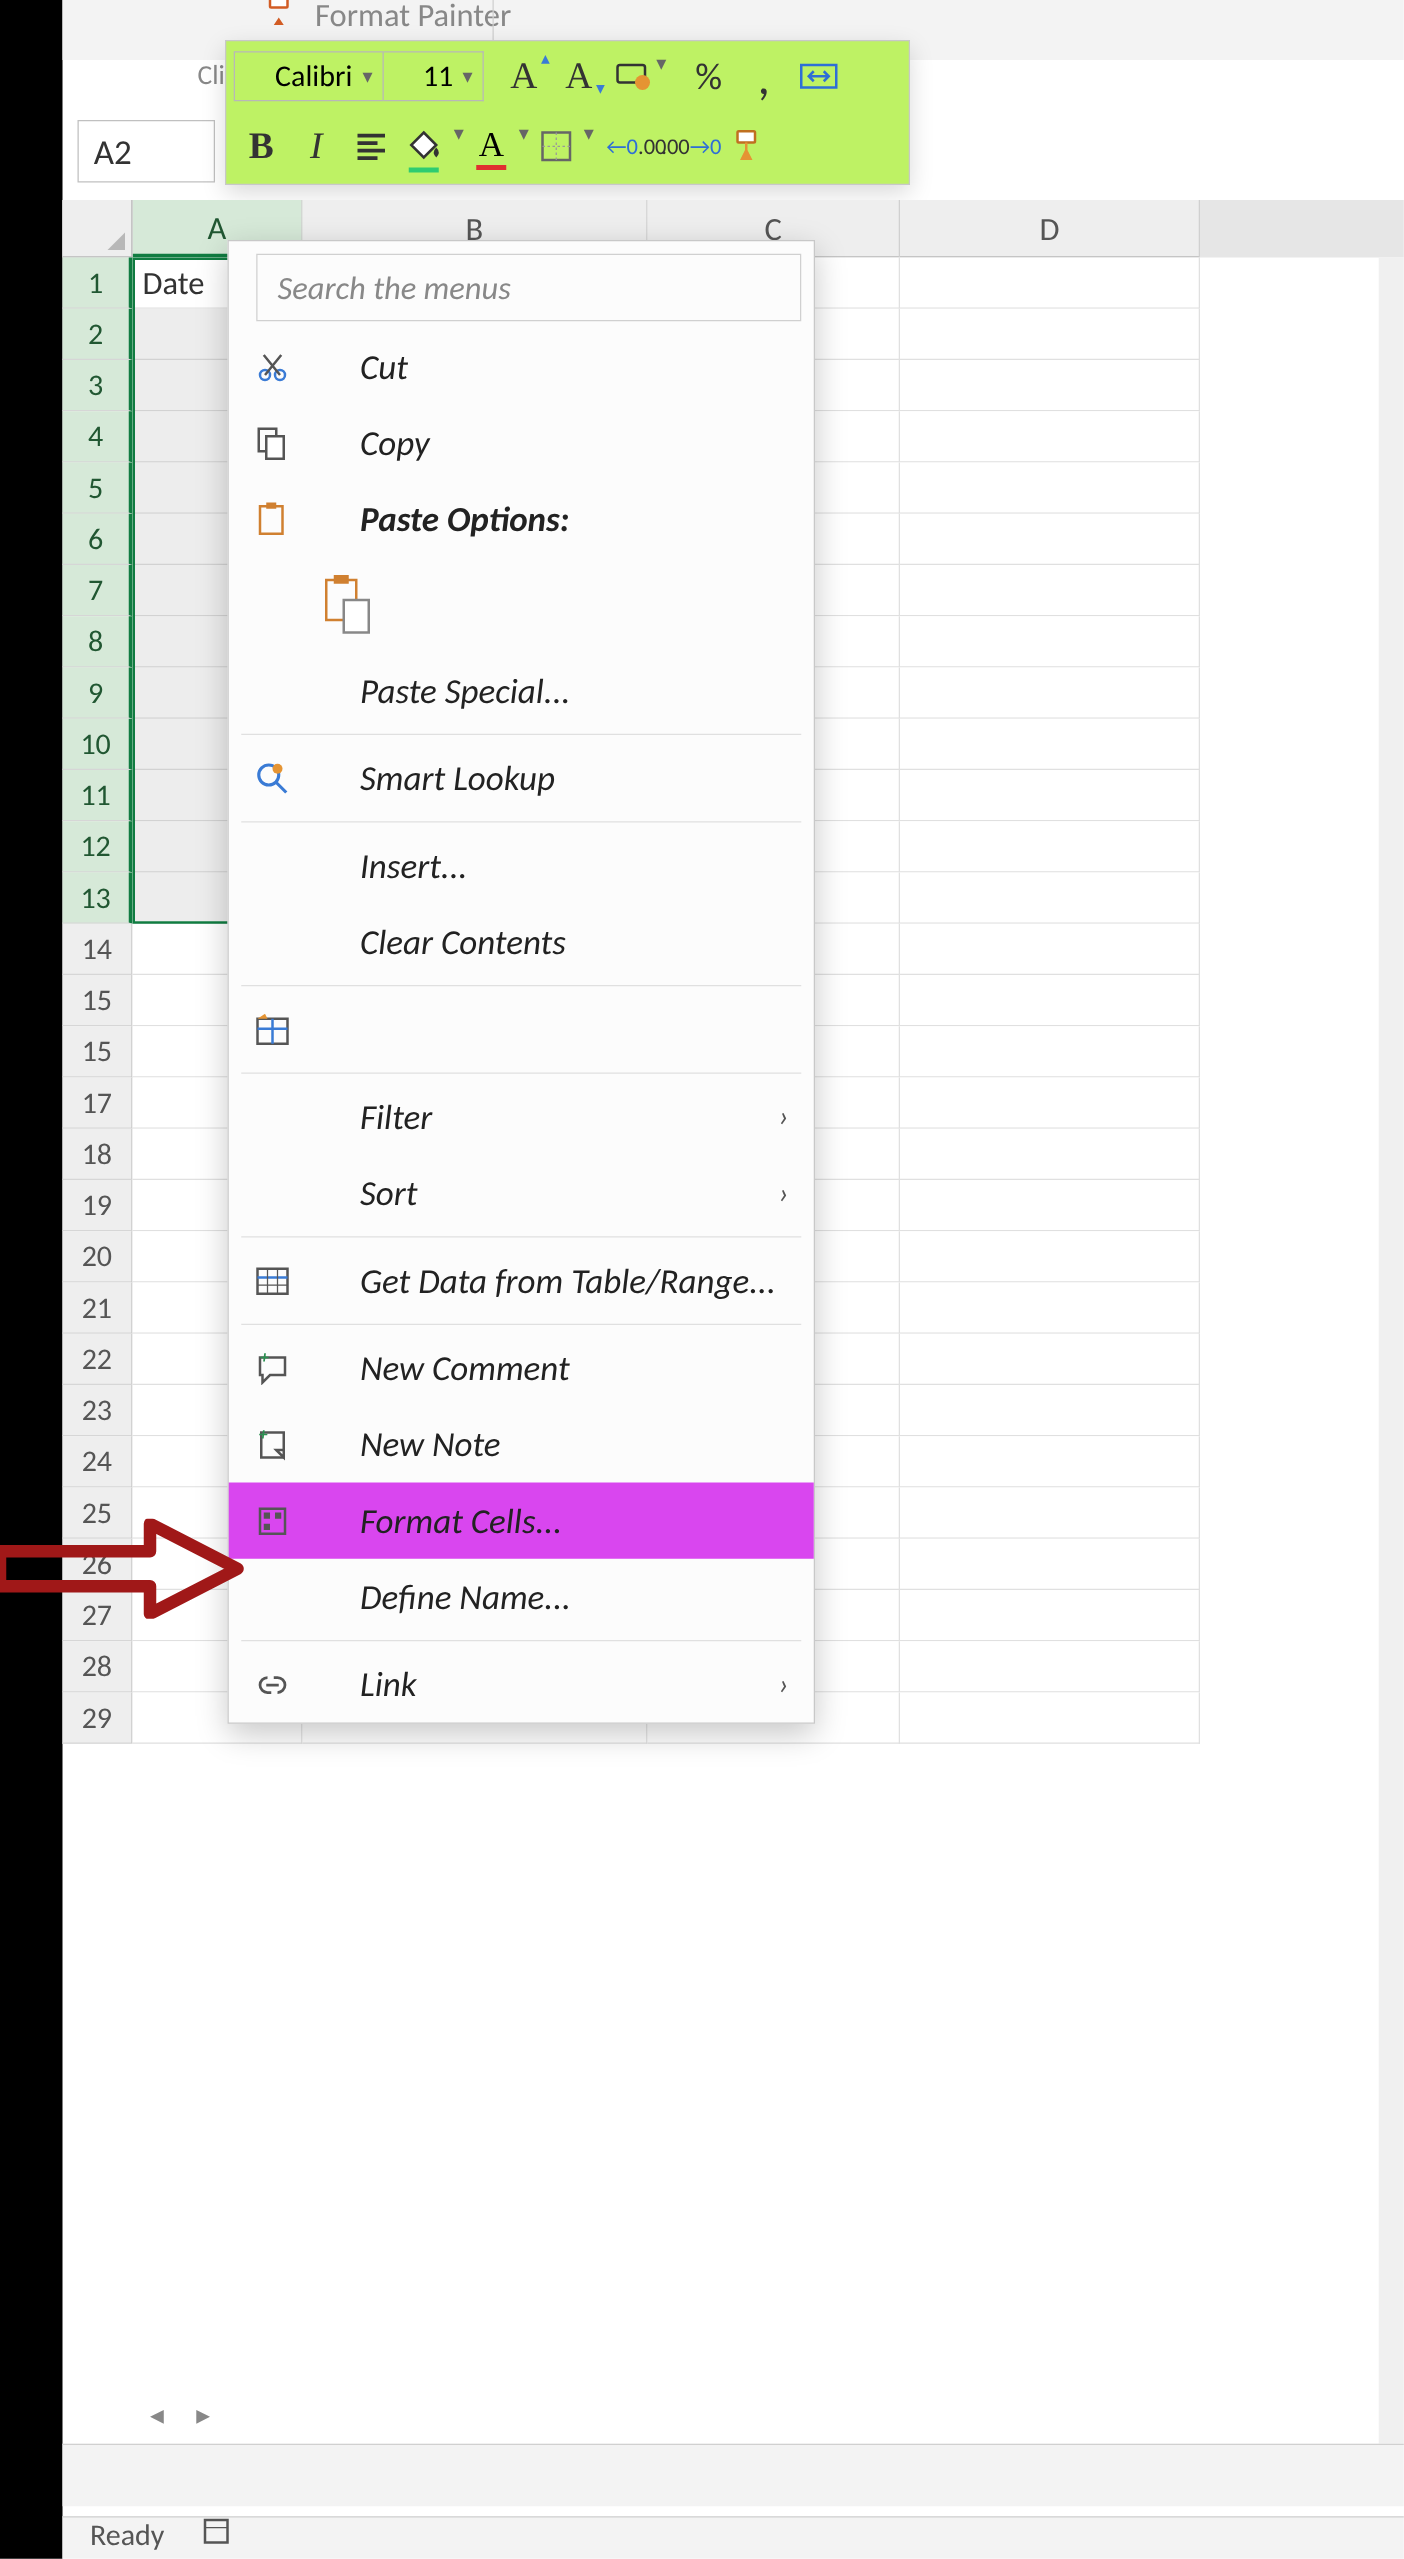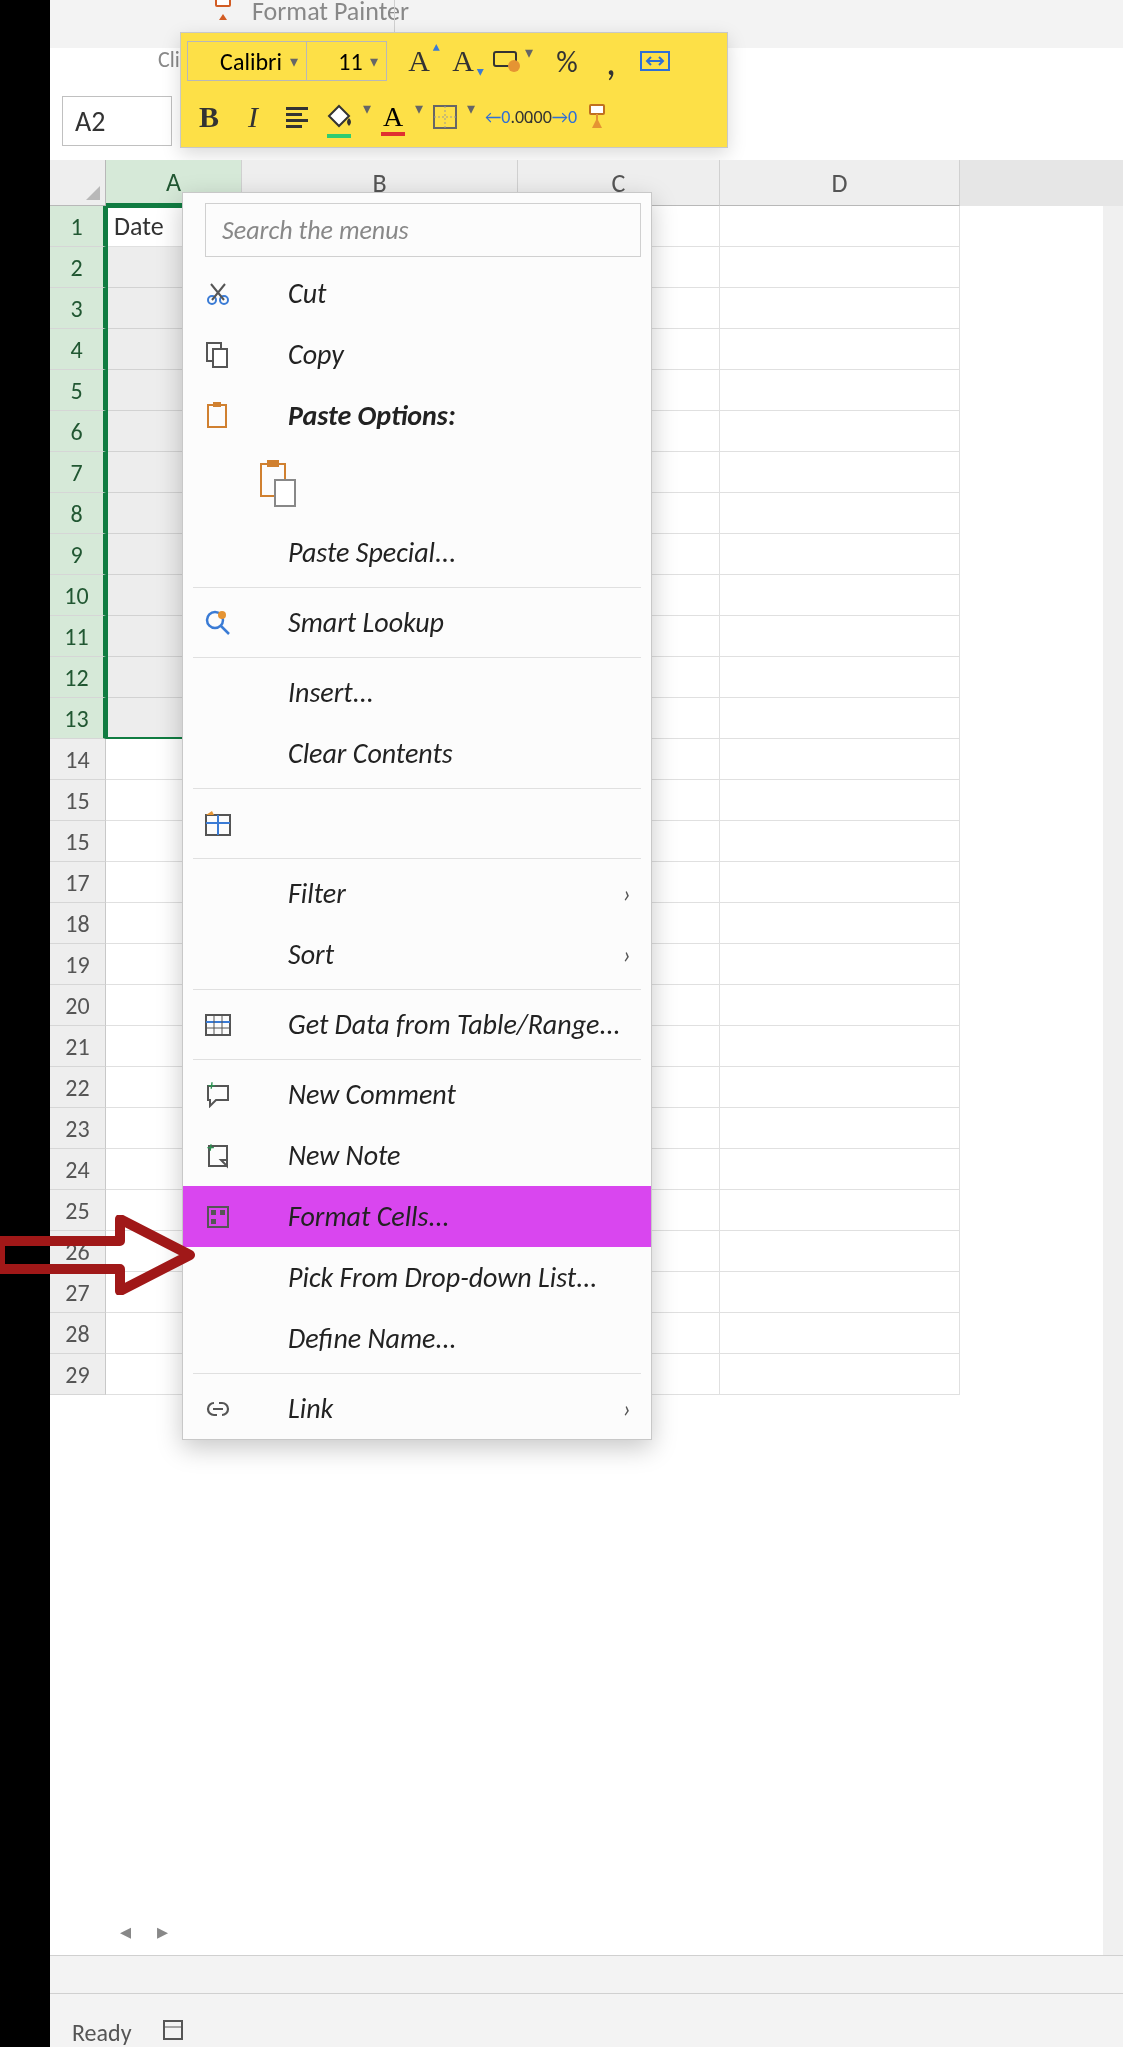--- a/index.html
+++ b/index.html
@@ -52,21 +52,21 @@
     display: flex; align-items: center;
     padding-left: 12px;
     font-size: 28px;
     color: #333;
   }
   
   .mini-toolbar {
     position: absolute;
     left: 180px; top: 32px;
     width: 548px; height: 116px;
-    background: #fde047;
+    background: #bef264;
     border: 1px solid #c8c8c8;
     box-shadow: 0 6px 18px rgba(0,0,0,0.15);
   }
   .mt-row {
     display: flex;
     align-items: center;
     gap: 0;
     height: 56px;
     padding: 0 6px;
   }
@@ -245,24 +245,24 @@
   
   .sheet-tab-scroll {
     position:absolute;
     left:70px; bottom:60px;
     display:flex; gap:26px;
     color:#888; font-size:22px;
   }
   .status-bar {
     position:absolute;
     left:50px; bottom:0; right:0;
-    height:54px;
+    height:34px;
     background:#f3f3f3;
     border-top:1px solid #d0d0d0;
-    display:flex; align-items:flex-end;
+    display:flex; align-items:flex-start;
     padding-left:22px; gap:30px;
     font-size:24px; color:#555;
   }
   .sheet-frame{
     position:absolute; left:50px; bottom:42px; right:0; height:50px;
     background:#f3f3f3;
     border-top:1px solid #d0d0d0;
   }
 
   
@@ -720,24 +720,20 @@
           <rect x="3" y="3" width="20" height="20" fill="none" stroke="#555" stroke-width="2"></rect>
           <rect x="6" y="6" width="5" height="5" fill="#555"></rect>
           <rect x="15" y="6" width="5" height="5" fill="#555"></rect>
           <rect x="6" y="15" width="5" height="5" fill="#555"></rect>
         </svg>
     </span>
     <span class="ctx-label"><span>Format Cells...</span></span>
   </div>
   <div class="ctx-item">
     <span class="ctx-ico"></span>
-    <span class="ctx-label"><span>Pick From Drop-down List...</span></span>
-  </div>
-  <div class="ctx-item">
-    <span class="ctx-ico"></span>
     <span class="ctx-label"><span>Define Name...</span></span>
   </div>
   <div class="ctx-sep"></div>
   <div class="ctx-item">
     <span class="ctx-ico">
       <svg width="28" height="20">
           <path d="M10 4 a6 6 0 0 0 0 12 h3 M18 16 a6 6 0 0 0 0-12 h-3 M9 10 h10" fill="none" stroke="#555" stroke-width="2.2"></path>
         </svg>
     </span>
     <span class="ctx-label"><span>Link</span></span>

